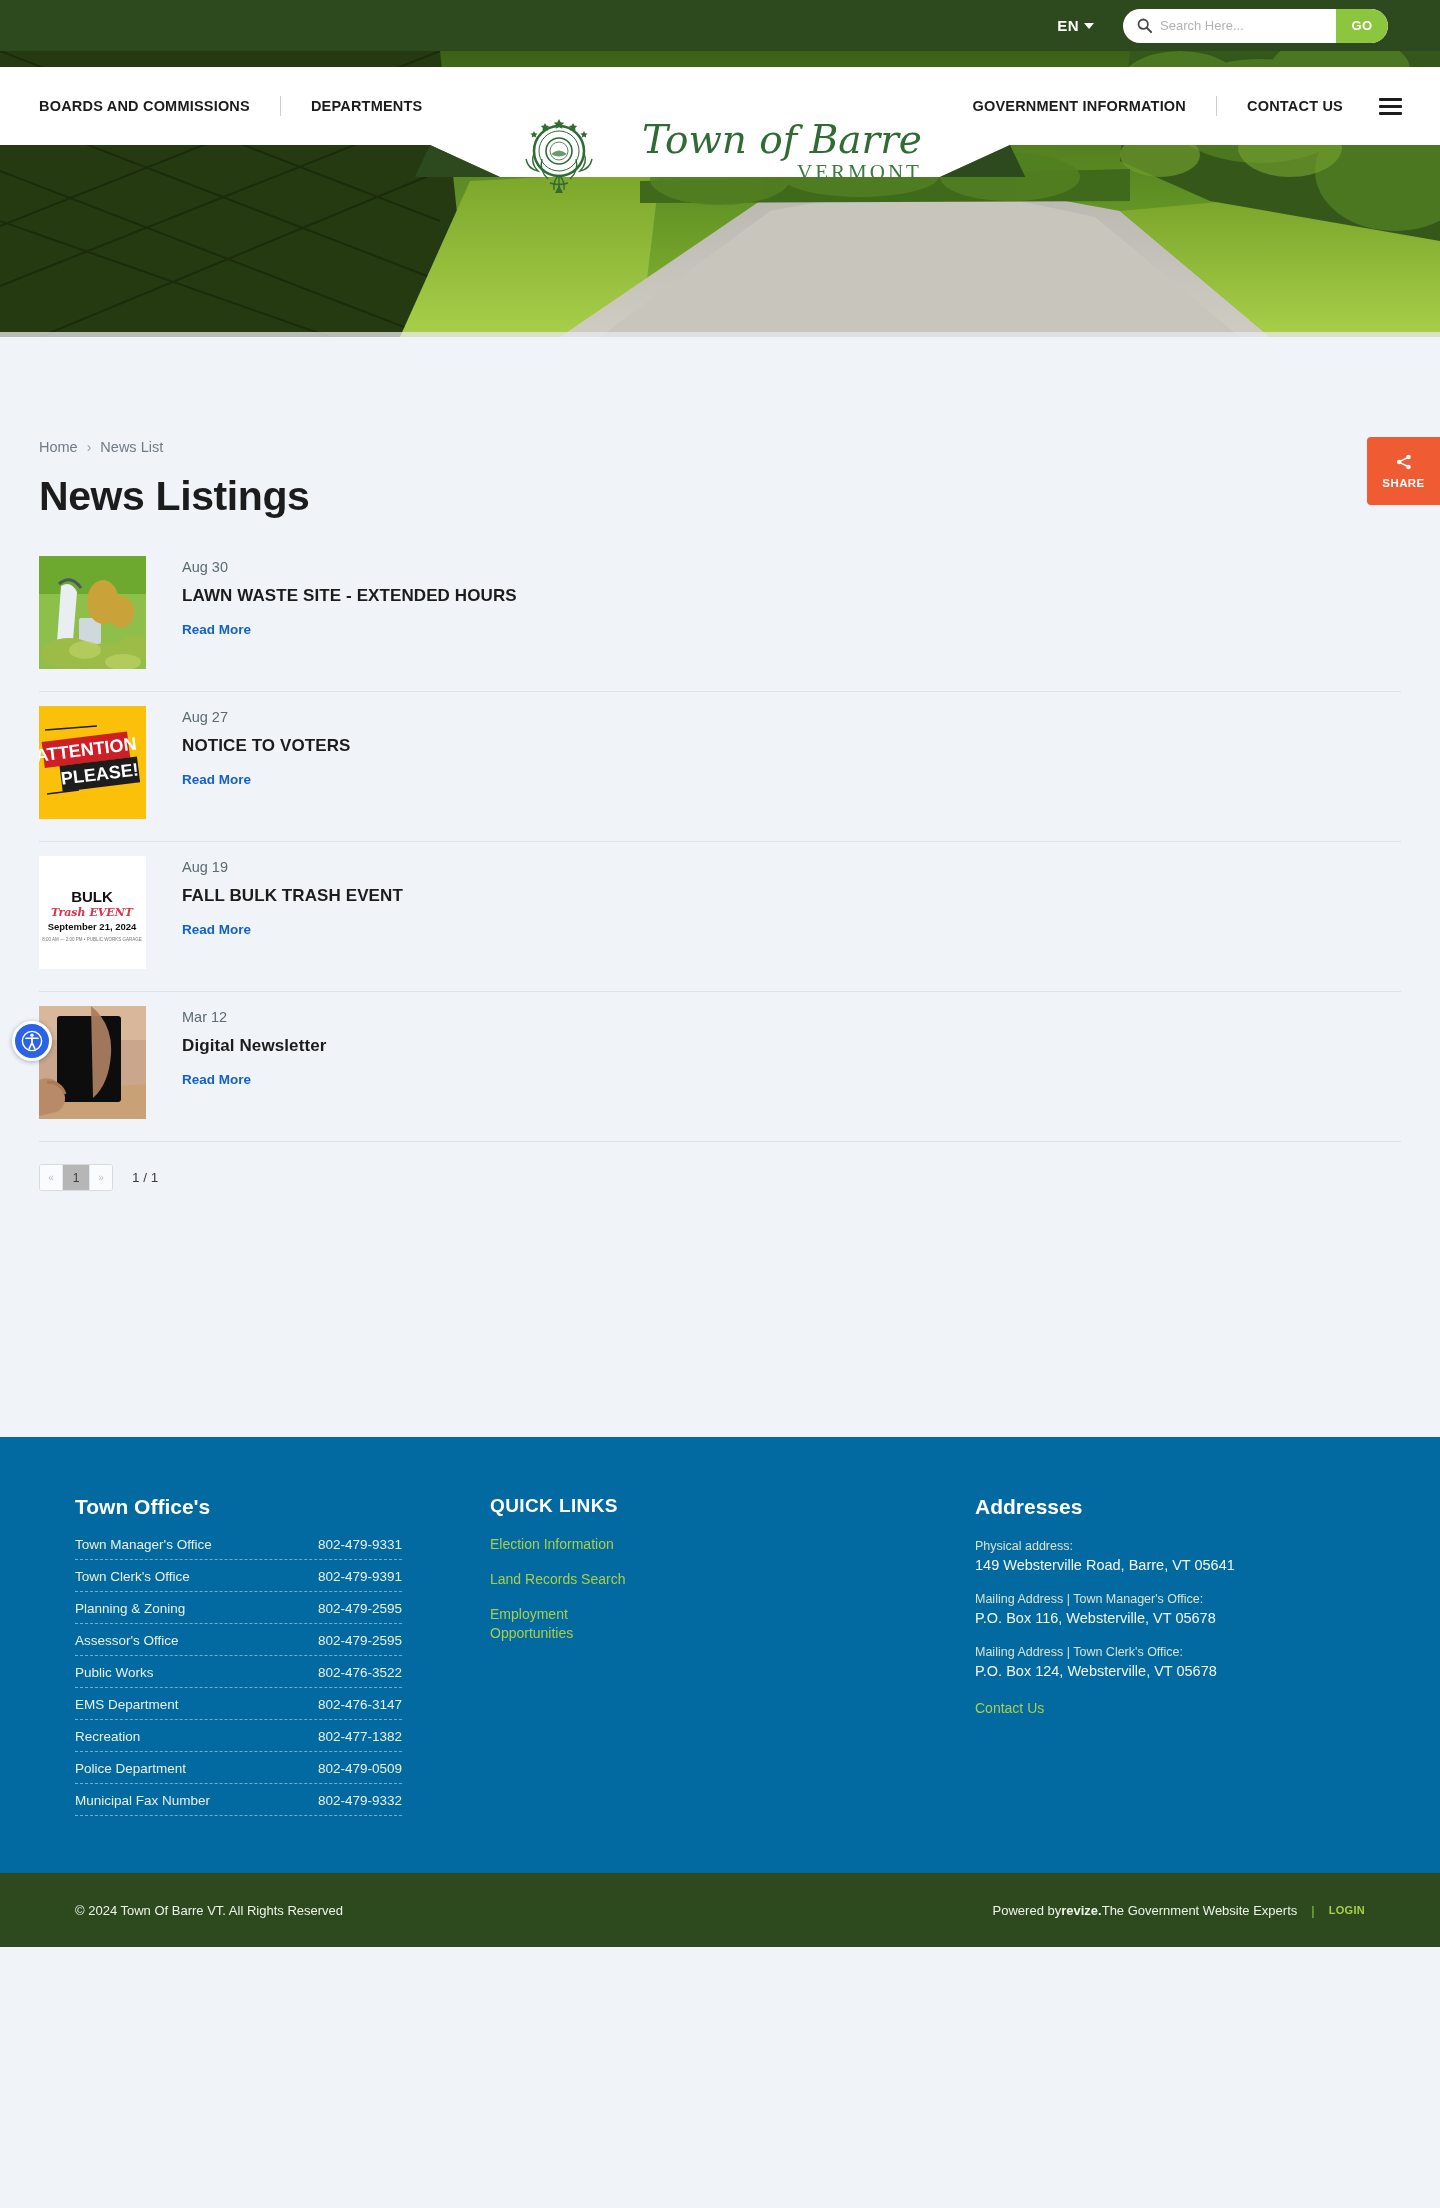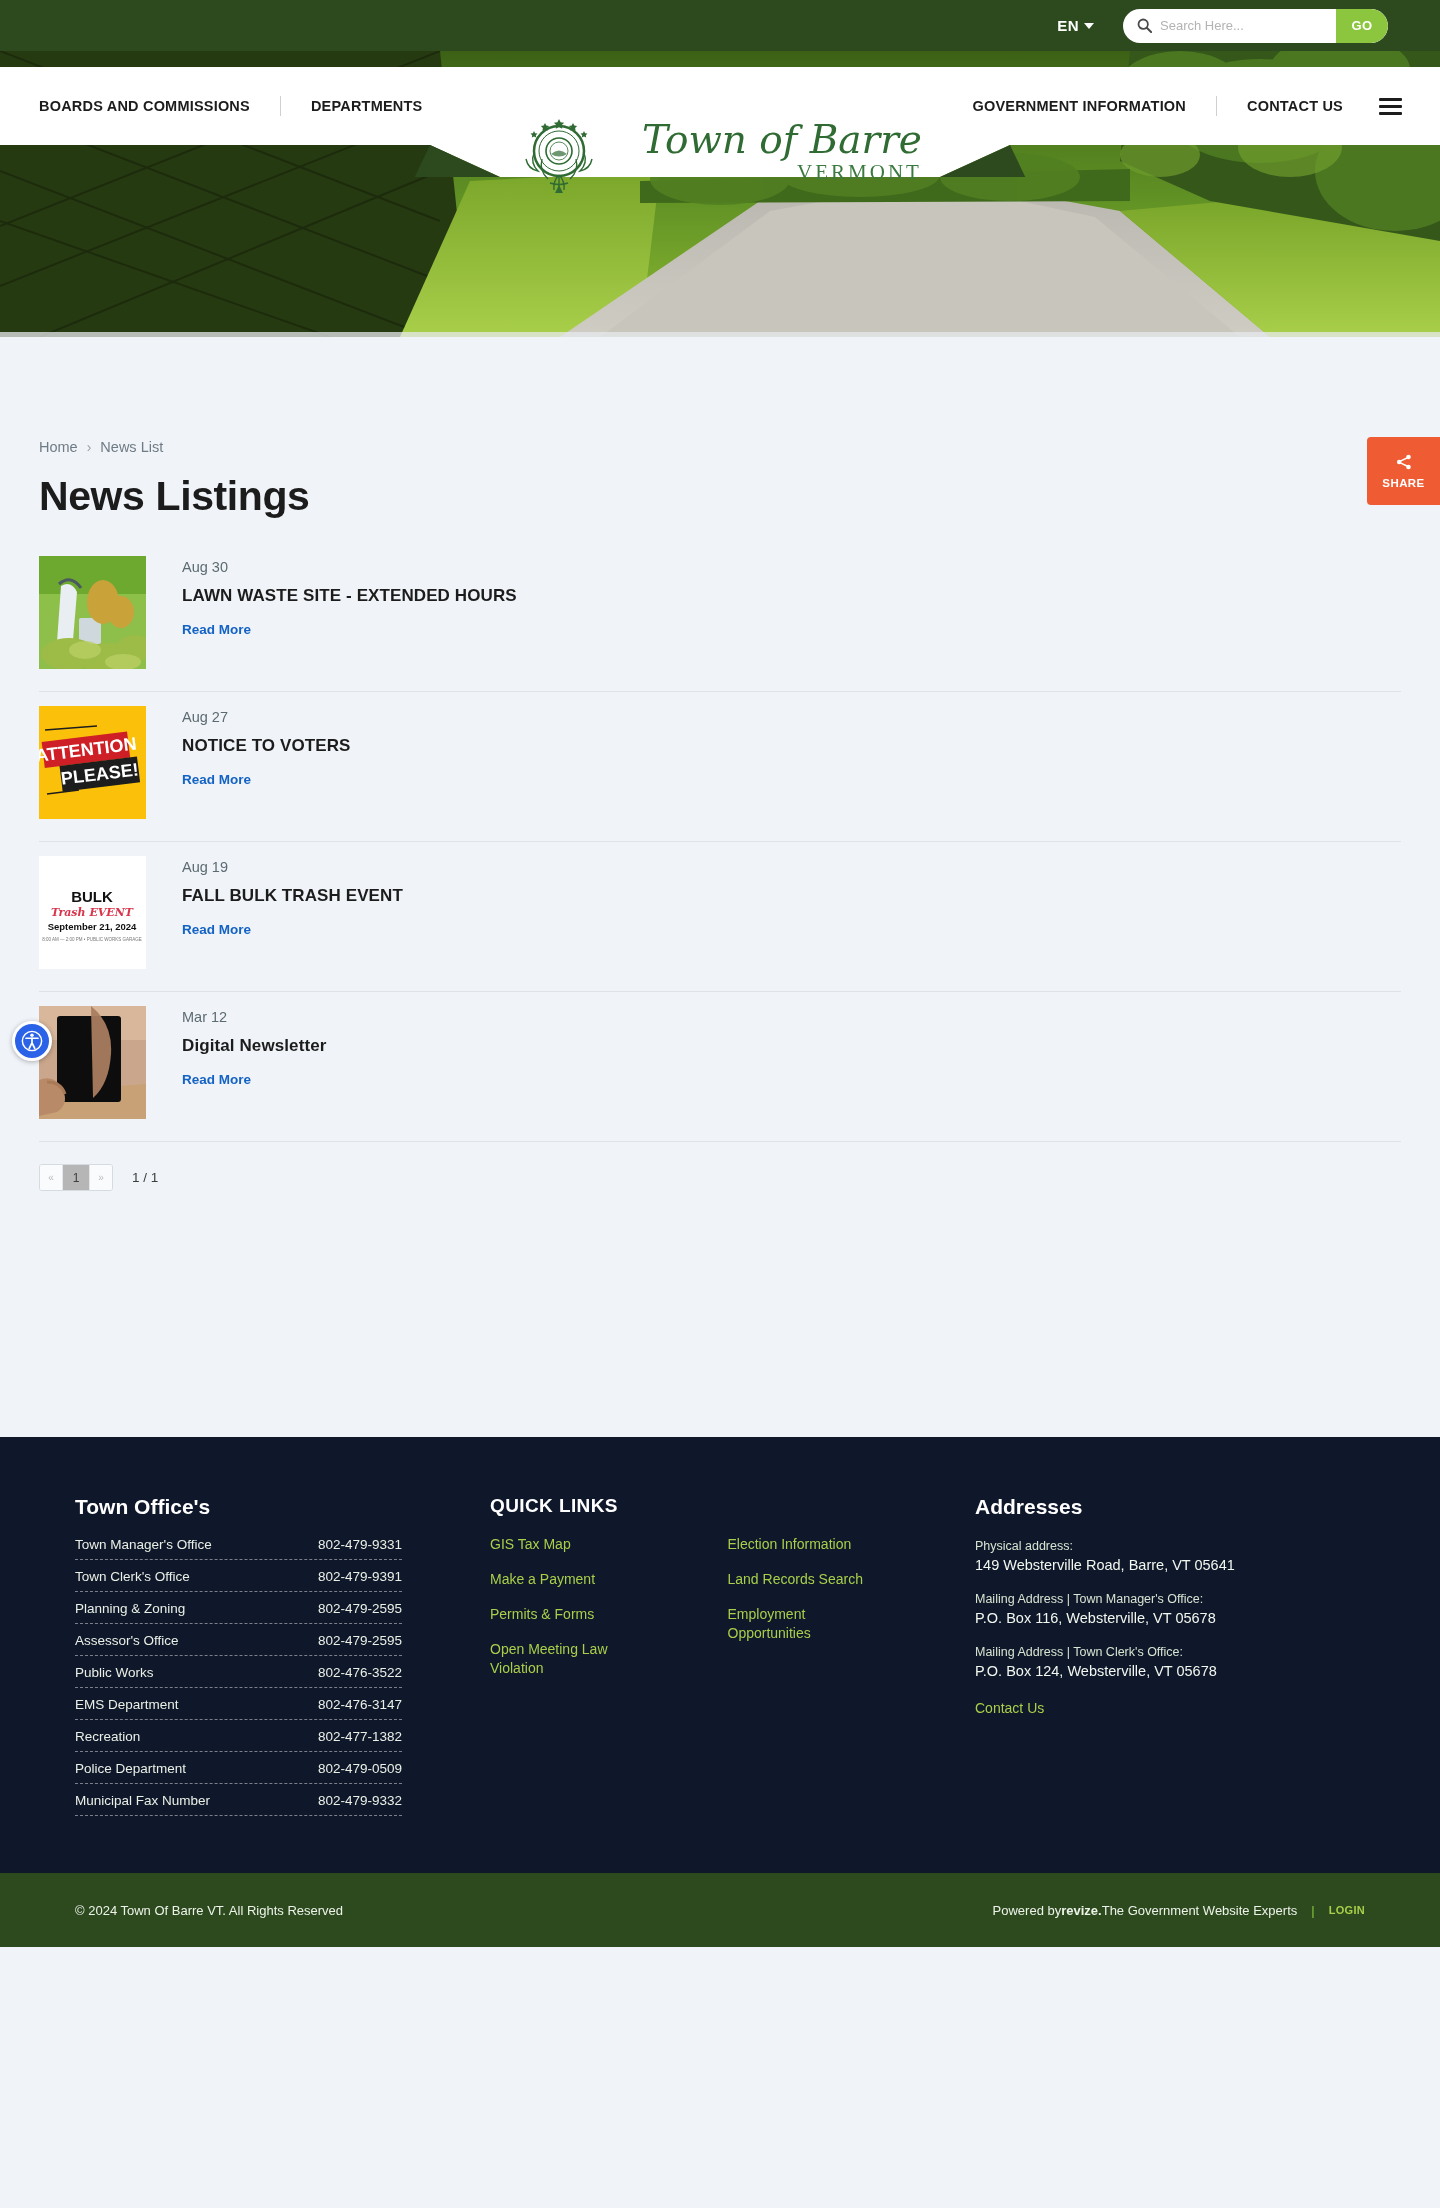--- a/index.html
+++ b/index.html
@@ -315,21 +315,21 @@
     display: flex; align-items: center; justify-content: center;
     background: #b6b6b6;
     color: #3d3d3d;
     font-size: 12px;
     cursor: pointer;
   }
   .pg-count { margin-left: 19px; font-size: 13.5px; color: #3d3d3d; }
 
   
   .footer {
-    background: #0f172a;
+    background: #0369a1;
     color: #ffffff;
     padding: 58px 0 0 0;
     position: relative;
   }
   .foot-cols {
     display: flex;
     padding: 0 75px 0 75px;
   }
   .col-offices { width: 400px; flex: 0 0 400px; }
   .col-quick { width: 490px; flex: 0 0 490px; padding-left: 15px; }
@@ -726,26 +726,20 @@
       <div class="office-row">
         <span>Municipal Fax Number</span>
         <span class="tel">802-479-9332</span>
       </div>
     </div>
 
     <div class="col-quick">
       <div class="foot-h caps">QUICK LINKS</div>
       <div class="quick-grid">
         <div class="quick-col">
-          <a class="quick-link">GIS Tax Map</a>
-          <a class="quick-link">Make a Payment</a>
-          <a class="quick-link">Permits &amp; Forms</a>
-          <a class="quick-link">Open Meeting Law Violation</a>
-        </div>
-        <div class="quick-col">
           <a class="quick-link">Election Information</a>
           <a class="quick-link">Land Records Search</a>
           <a class="quick-link">Employment Opportunities</a>
         </div>
       </div>
     </div>
 
     <div class="col-addr">
       <div class="foot-h">Addresses</div>
 

